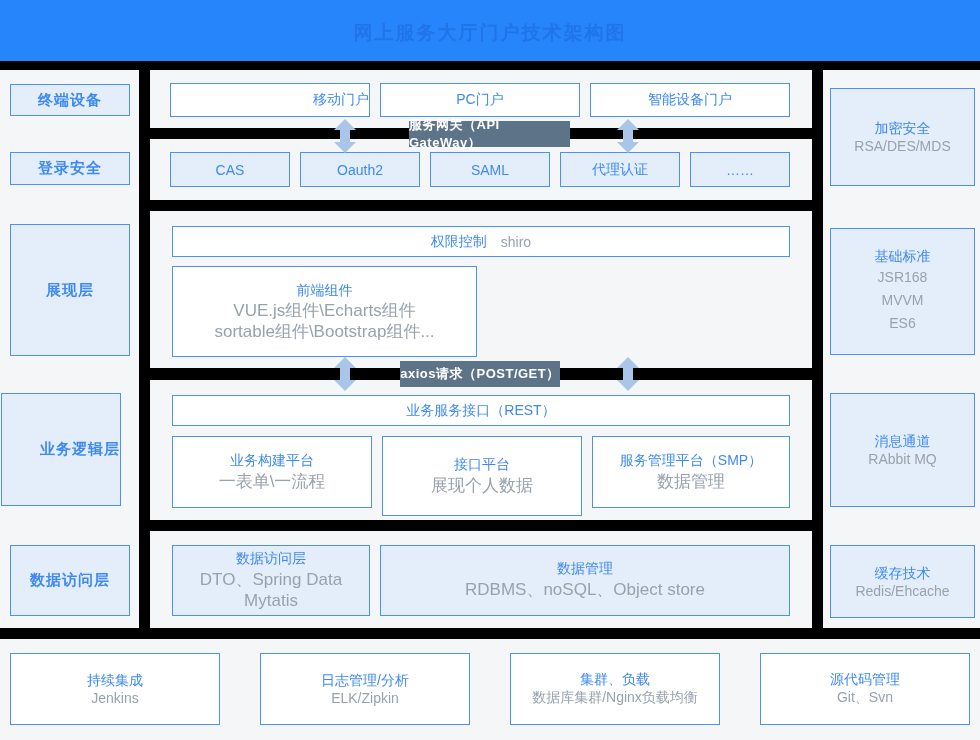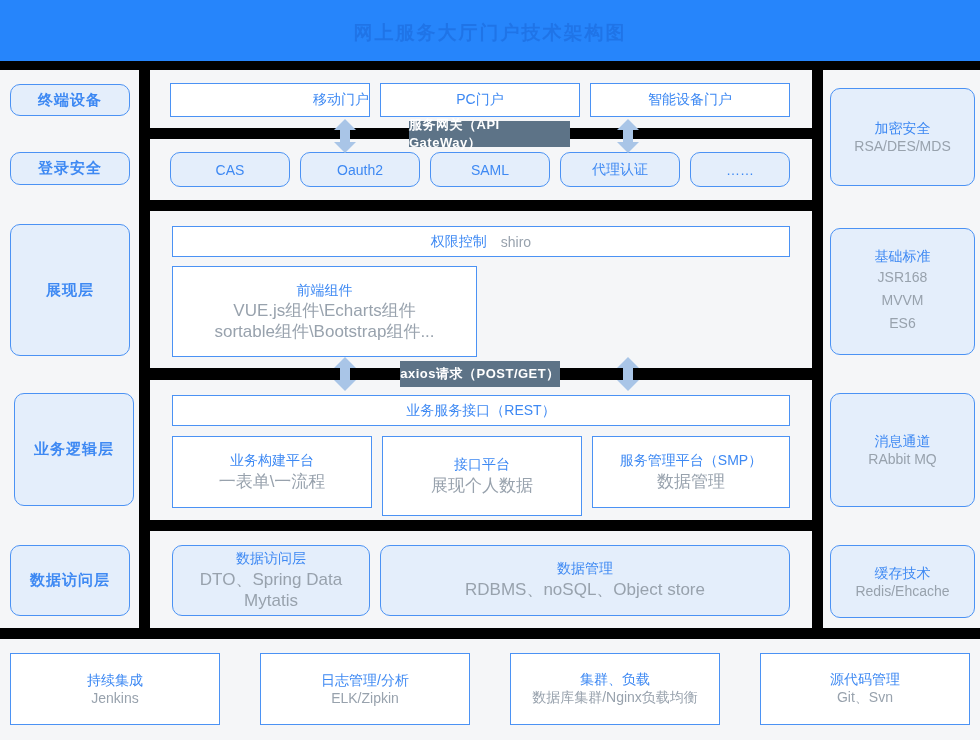--- a/index.html
+++ b/index.html
@@ -16,21 +16,21 @@
   body{font-family:"Liberation Sans","DejaVu Sans",sans-serif;}
   .stage{position:relative;width:980px;height:740px;background:var(--page-bg);overflow:hidden;}
   .abs{position:absolute;box-sizing:border-box;}
   .header{left:0;top:0;width:980px;height:61px;background:var(--header-blue);z-index:2;}
   .header-title{width:100%;text-align:center;padding-top:20px;font-size:19px;font-weight:bold;
     letter-spacing:2px;color:#1b67d8;opacity:.55;}
   .bar{background:#000;z-index:1;}
   .box{border:1px solid var(--box-border);display:flex;flex-direction:column;align-items:center;
     justify-content:center;text-align:center;z-index:2;}
   .white{background:#ffffff;}
-  .tintbg{background:var(--tint);border-radius:10px;}
+  .tintbg{background:var(--tint);}
   .t-blue{color:var(--blue-text);font-size:14px;}
   .t-blue-lg{color:var(--blue-text);font-size:15px;font-weight:bold;letter-spacing:1px;}
   .t-gray{color:var(--gray-text);font-size:17px;}
   .t-gray14{color:var(--gray-text);font-size:14px;}
   .lines{line-height:21px;}
   .gap6{}
   .badge{position:absolute;background:var(--badge-bg);color:#fff;font-size:13px;font-weight:bold;
     display:flex;align-items:center;justify-content:center;z-index:6;letter-spacing:.5px;}
   .darrow{position:absolute;width:22px;display:flex;flex-direction:column;align-items:center;z-index:5;}
   .tri{width:0;height:0;border-left:11px solid transparent;border-right:11px solid transparent;}
@@ -59,21 +59,21 @@
 
   <div class="abs box tintbg" style="left:10px;top:84px;width:120px;height:32px;">
     <span class="t-blue-lg">终端设备</span>
   </div>
   <div class="abs box tintbg" style="left:10px;top:152px;width:120px;height:33px;">
     <span class="t-blue-lg">登录安全</span>
   </div>
   <div class="abs box tintbg" style="left:10px;top:224px;width:120px;height:132px;">
     <span class="t-blue-lg">展现层</span>
   </div>
-  <div class="abs box tintbg" style="left:14px;top:393px;width:120px;height:113px;">
+  <div class="abs box tintbg" style="left:1px;top:393px;width:120px;height:113px;align-items:flex-end;">
     <span class="t-blue-lg">业务逻辑层</span>
   </div>
   <div class="abs box tintbg" style="left:10px;top:545px;width:120px;height:71px;">
     <span class="t-blue-lg">数据访问层</span>
   </div>
 
   <div class="abs box white" style="left:170px;top:83px;width:200px;height:34px;align-items:flex-end;">
     <span class="t-blue">移动门户</span>
   </div>
   <div class="abs box white" style="left:380px;top:83px;width:200px;height:34px;">

